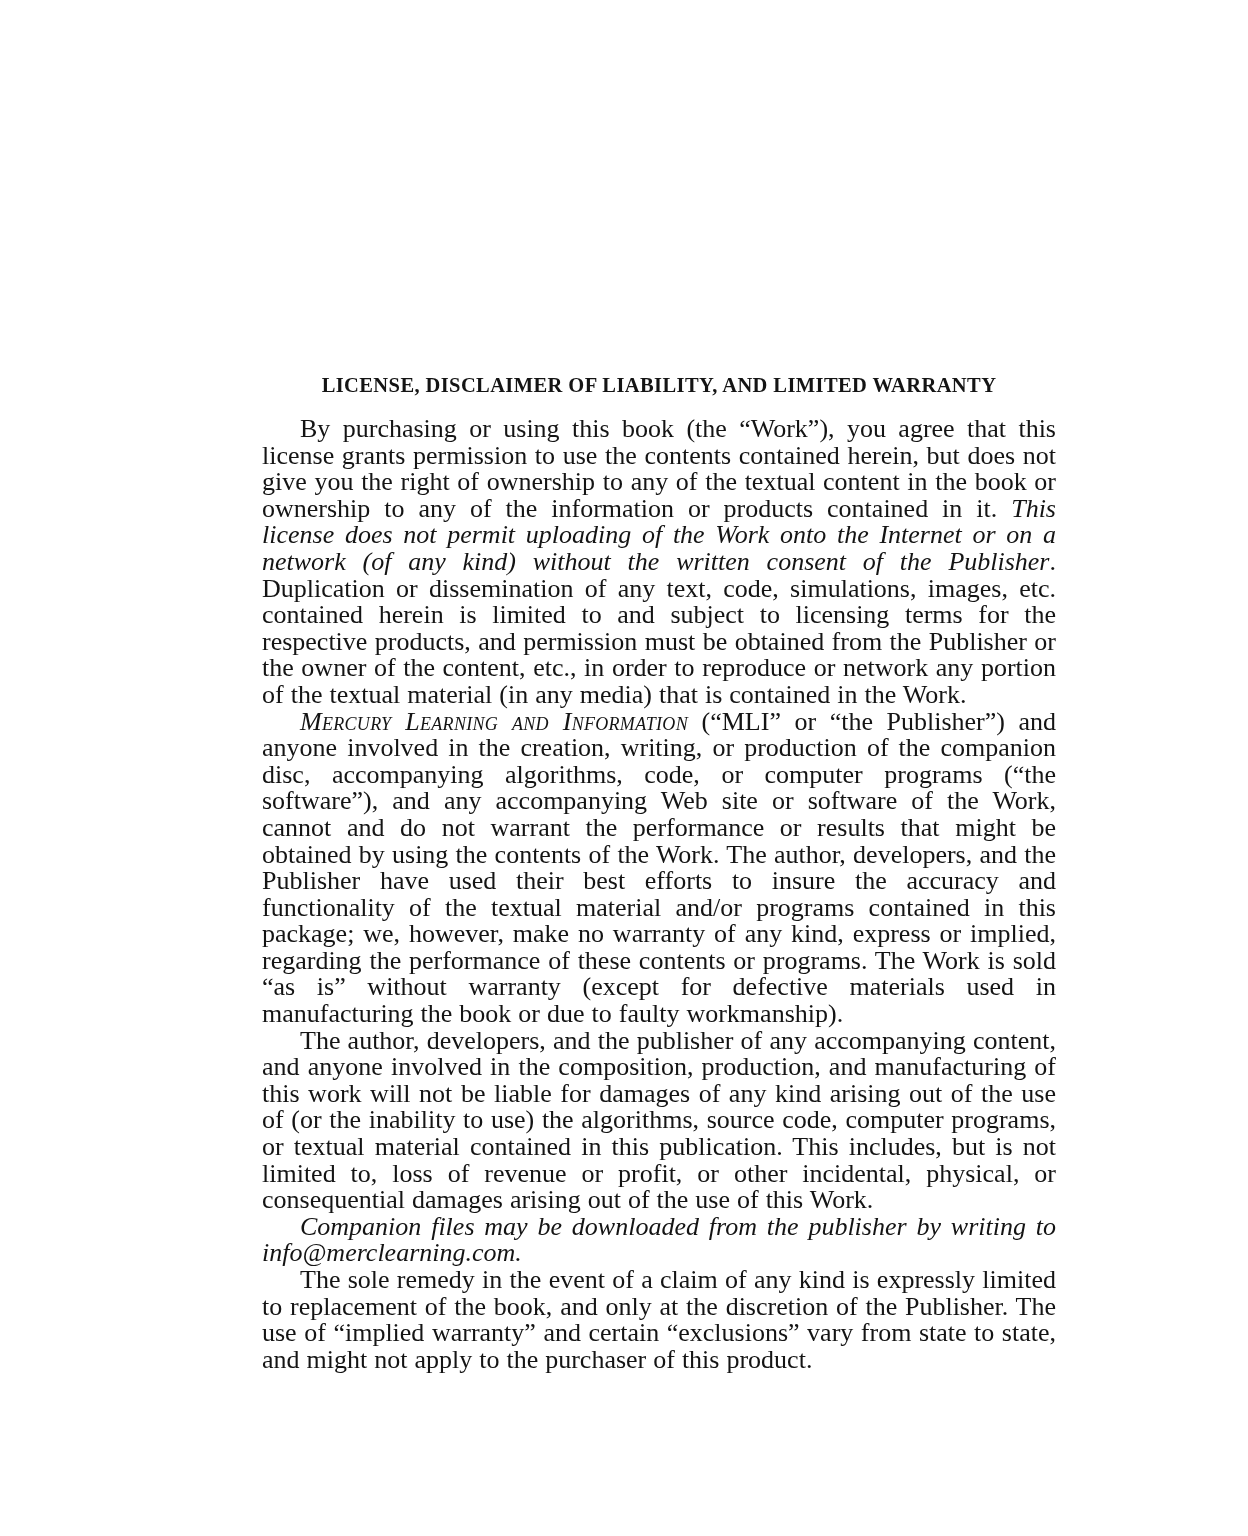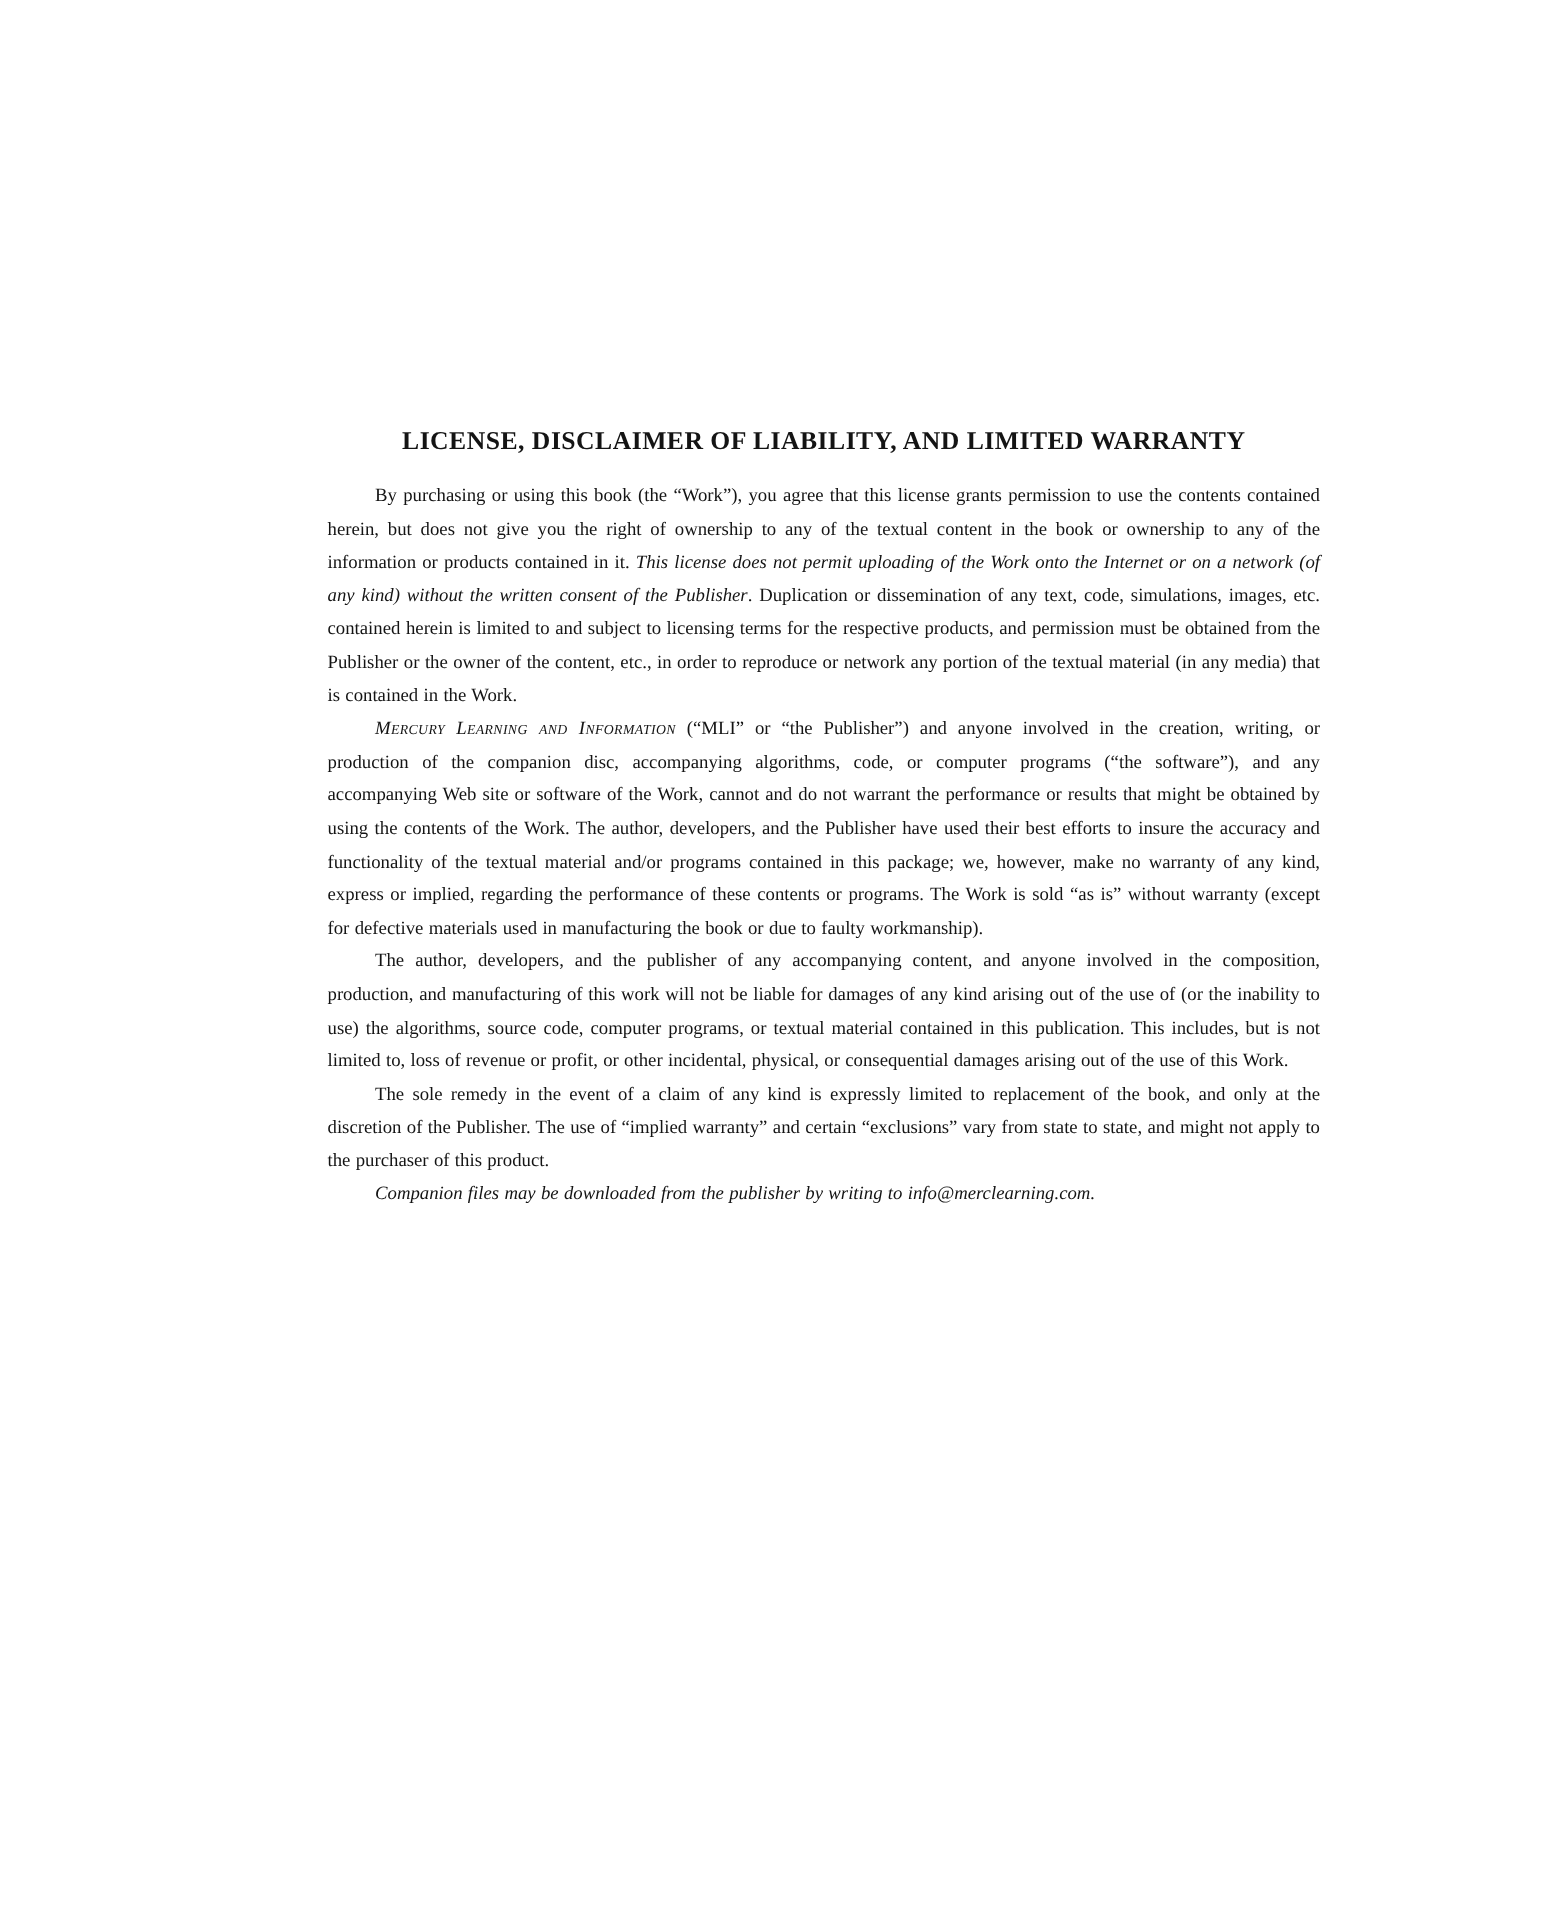--- a/index.html
+++ b/index.html
@@ -10,46 +10,46 @@
   body {
     width: 1248px;
     height: 1536px;
     position: relative;
     font-family: "Liberation Serif", serif;
     color: #141414;
   }
   .page-text {
     position: absolute;
     left: 262px;
-    top: 340px;
+    top: 372px;
     width: 794px;
   }
   .heading {
     font-size: 20.5px;
     font-weight: bold;
     text-align: center;
     letter-spacing: 0.4px;
     margin: 0 0 18px 0;
     line-height: 26px;
   }
   .para {
     margin: 0;
-    font-size: 15px;
+    font-size: 26px;
     line-height: 26.6px;
     text-align: justify;
     text-indent: 38px;
     word-spacing: 0.5px;
   }
   .seg-normal { font-style: normal; }
   .seg-italic { font-style: italic; }
   .seg-smallcaps { font-variant: small-caps; letter-spacing: 0.3px; font-style: italic; }
 </style>
 </head>
 <body>
 
 <div class="page-text">
   <h1 class="heading">LICENSE, DISCLAIMER OF LIABILITY, AND LIMITED WARRANTY</h1>
   <p class="para"><span class="seg-normal">By purchasing or using this book (the “Work”), you agree that this license grants permission to use the contents contained herein, but does not give you the right of ownership to any of the textual content in the book or ownership to any of the information or products contained in it. </span><span class="seg-italic">This license does not permit uploading of the Work onto the Internet or on a network (of any kind) without the written consent of the Publisher</span><span class="seg-normal">. Duplication or dissemination of any text, code, simulations, images, etc. contained herein is limited to and subject to licensing terms for the respective products, and permission must be obtained from the Publisher or the owner of the content, etc., in order to reproduce or network any portion of the textual material (in any media) that is contained in the Work.</span></p>
   <p class="para"><span class="seg-smallcaps">Mercury Learning and Information</span><span class="seg-normal"> (“MLI” or “the Publisher”) and anyone involved in the creation, writing, or production of the companion disc, accompanying algorithms, code, or computer programs (“the software”), and any accompanying Web site or software of the Work, cannot and do not warrant the performance or results that might be obtained by using the contents of the Work. The author, developers, and the Publisher have used their best efforts to insure the accuracy and functionality of the textual material and/or programs contained in this package; we, however, make no warranty of any kind, express or implied, regarding the performance of these contents or programs. The Work is sold “as is” without warranty (except for defective materials used in manufacturing the book or due to faulty workmanship).</span></p>
   <p class="para"><span class="seg-normal">The author, developers, and the publisher of any accompanying content, and anyone involved in the composition, production, and manufacturing of this work will not be liable for damages of any kind arising out of the use of (or the inability to use) the algorithms, source code, computer programs, or textual material contained in this publication. This includes, but is not limited to, loss of revenue or profit, or other incidental, physical, or consequential damages arising out of the use of this Work.</span></p>
+  <p class="para"><span class="seg-italic">Companion files may be downloaded from the publisher by writing to info@merclearning.com.</span></p>
   <p class="para"><span class="seg-normal">The sole remedy in the event of a claim of any kind is expressly limited to replacement of the book, and only at the discretion of the Publisher. The use of “implied warranty” and certain “exclusions” vary from state to state, and might not apply to the purchaser of this product.</span></p>
-  <p class="para"><span class="seg-italic">Companion files may be downloaded from the publisher by writing to info@merclearning.com.</span></p>
 </div>
 
 </body></html>

